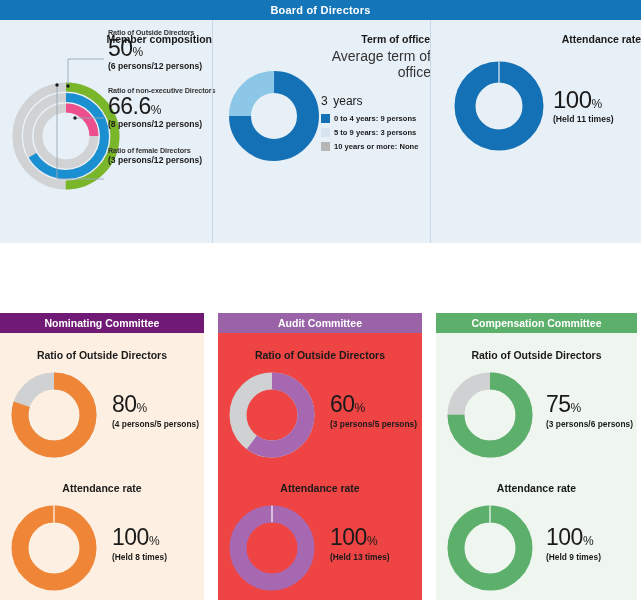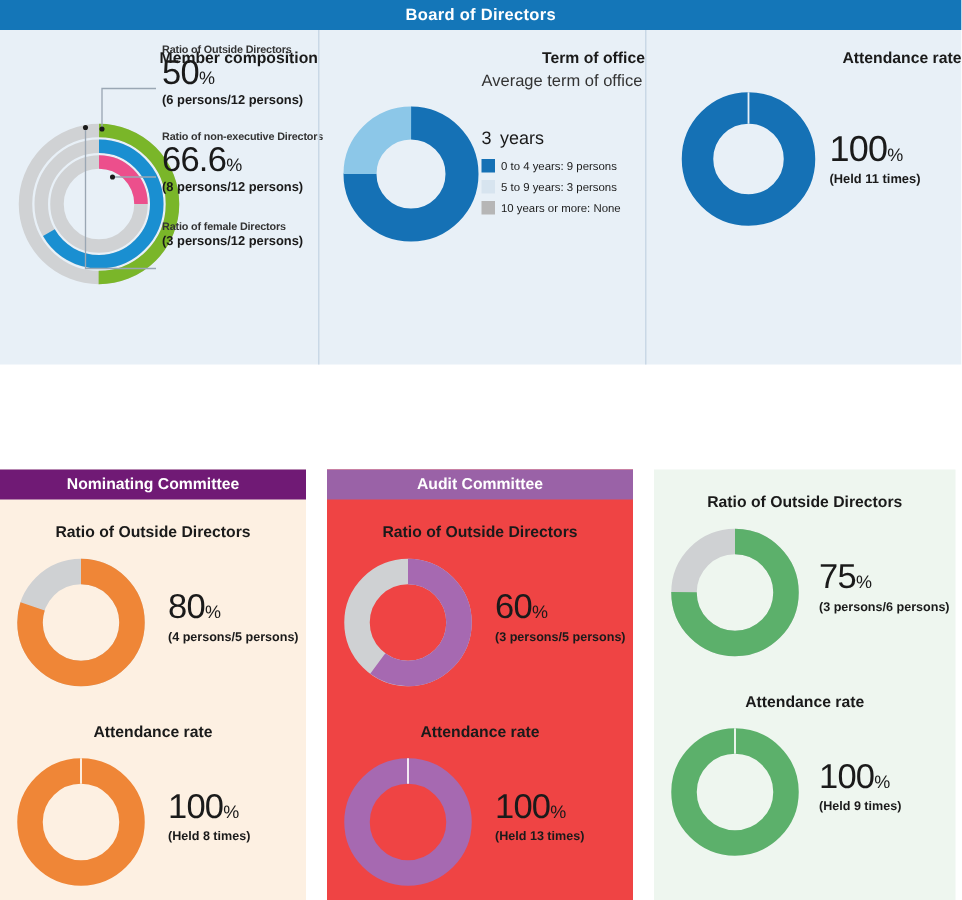--- a/index.html
+++ b/index.html
@@ -59,26 +59,26 @@
   .co1 { left: 108px; top: 8px; }
   .co2 { left: 108px; top: 66px; }
   .co3 { left: 108px; top: 126px; }
 
   
   .leaders { position: absolute; left: 0; top: 20px; width: 212px; height: 223px; pointer-events: none; }
 
   
   .term-donut { position: absolute; left: 13px; top: 48px; }
   .term-info { position: absolute; left: 108px; top: 28px; width: 110px; }
-  .term-info .avg { font-size: 11px; color: #333; margin-bottom: 19px; }
+  .term-info .avg { font-size: 14px; color: #333; margin-bottom: 7px; text-align: right; }
   .term-info .years { font-size: 20px; color: #1a1a1a; line-height: 1.1; margin-bottom: 5px; }
   .term-info .years span { font-size: 12px; }
   .legend-row { display: flex; align-items: center; margin-bottom: 5px; }
   .legend-sw { width: 9px; height: 9px; margin-right: 4px; flex: 0 0 auto; }
-  .legend-tx { font-size: 7.6px; font-weight: normal; color: #1a1a1a; white-space: nowrap; }
+  .legend-tx { font-size: 7.6px; font-weight: bold; color: #1a1a1a; white-space: nowrap; }
 
   
   .att-donut { position: absolute; left: 20px; top: 38px; }
   .att-info { position: absolute; left: 122px; top: 68px; }
   .att-info .big { font-size: 24px; color: #1a1a1a; letter-spacing: -.5px; line-height: 1; }
   .att-info .big .pct { font-size: 12px; }
   .att-info .sub { font-size: 8.6px; font-weight: bold; color: #1a1a1a; margin-top: 2px; white-space: nowrap; }
 
   
   .committees {
@@ -282,20 +282,21 @@
         <div class="cp-nums">
           <div class="big"><span>100</span><span class="pct">%</span></div>
           <div class="sub">(Held 13 times)</div>
         </div>
       </div>
     </div>
 
     <div class="cp-gap"></div>
 
     <div class="cpanel cp-3">
+      <div class="cp-head" style="background:#5cb06b">Compensation Committee</div>
       <div class="cp-sectitle">Ratio of Outside Directors</div>
       <div class="cp-body">
         <div class="cp-donut">
           <svg width="96" height="96" viewBox="0 0 96 96" id="c2-outside">
               <g>
                 <circle cx="48" cy="48" r="34" fill="none" stroke="#cfd1d3" stroke-width="17" stroke-dasharray="213.62830044410595 0" transform="rotate(-90 48 48)"></circle>
                 <circle cx="48" cy="48" r="34" fill="none" stroke="#5cb06b" stroke-width="17" stroke-dasharray="160.22122533307947 53.40707511102649" transform="rotate(-90 48 48)"></circle>
               </g>
             </svg>
         </div>

